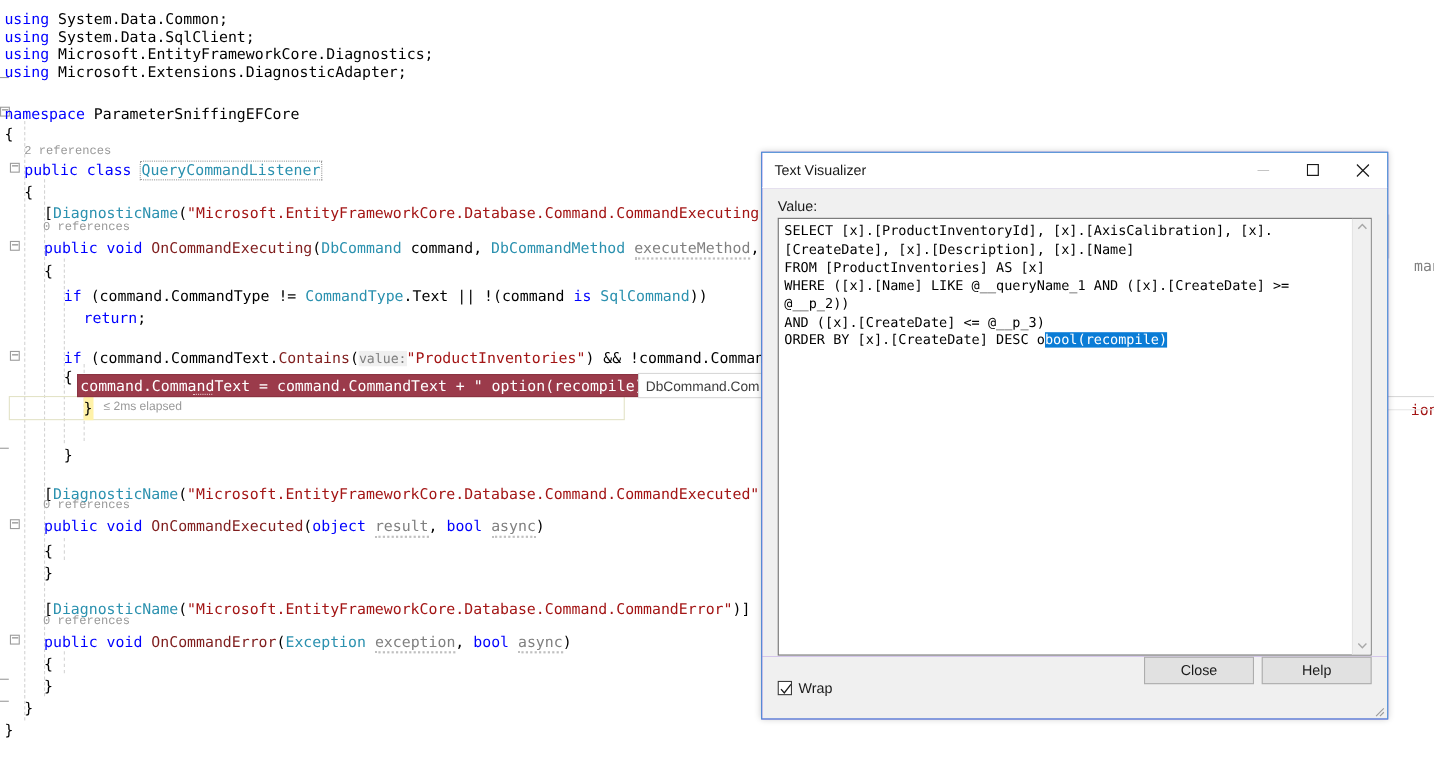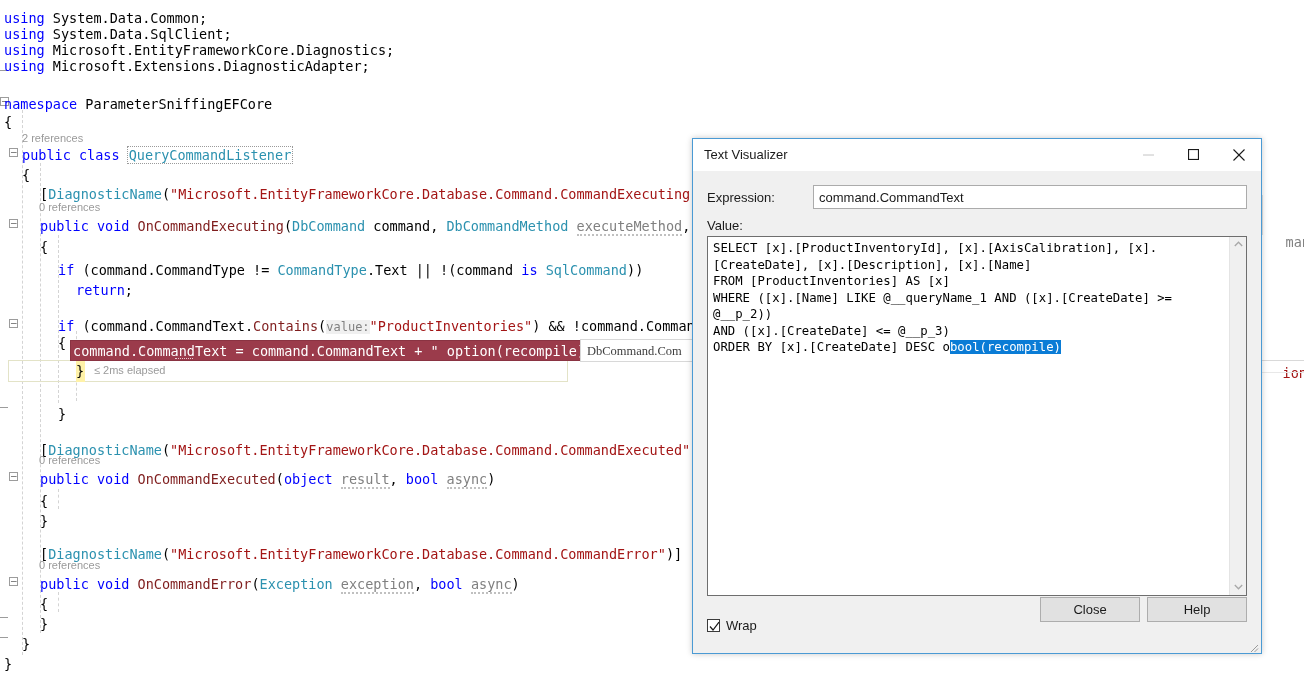--- a/index.html
+++ b/index.html
@@ -38,21 +38,21 @@
   .cls  { color: #2b91af; }
   .mth  { color: #7f1d1d; }
   .gray { color: #808080; }
   .plain{ color: #000000; }
   .param{ color: #808080; }
   .attr { color: #2b91af; }
 
   
   .codelens {
     position: absolute;
-    font-family: Liberation Sans, sans-serif;
+    font-family: Liberation Mono, monospace;
     font-size: 11px;
     color: #9a9a9a;
     line-height: 14px;
     white-space: pre;
   }
 
   
   .rename-box {
     border: 1px dotted #9a9a9a;
     padding: 0 1px;
@@ -123,21 +123,21 @@
     font-family: "Liberation Sans", sans-serif;
     font-size: 11px;
     color: #9a9a9a;
     line-height: 16px;
     white-space: pre;
   }
   .datatip {
     position: absolute;
     background: #ffffff;
     border: 1px solid #d8d8d8;
-    font-family: Liberation Serif, serif;
+    font-family: Liberation Sans, sans-serif;
     font-size: 12.5px;
     color: #404040;
     line-height: 20px;
     padding: 1px 6px;
     white-space: pre;
     overflow: hidden;
   }
 
   
   #dialog {
@@ -366,24 +366,20 @@
         <svg width="12" height="12" viewBox="0 0 12 12">
           <line x1="0.5" y1="0.5" x2="11.5" y2="11.5" stroke="currentColor" stroke-width="1.1"></line>
           <line x1="11.5" y1="0.5" x2="0.5" y2="11.5" stroke="currentColor" stroke-width="1.1"></line>
         </svg>
       </span>
     </div>
   </div>
 
   <div id="dlg-body">
 
-    <div class="field-row">
-      <div class="field-label">Expression:</div>
-      <input id="expr-input" type="text" value="command.CommandText" style="">
-    </div>
 
     <div id="value-label">Value:</div>
 
     <div id="value-wrap">
       <div id="value-text"><span>SELECT [x].[ProductInventoryId], [x].[AxisCalibration], [x].
 [CreateDate], [x].[Description], [x].[Name]
 FROM [ProductInventories] AS [x]
 WHERE ([x].[Name] LIKE @__queryName_1 AND ([x].[CreateDate] &gt;= @__p_2))
 AND ([x].[CreateDate] &lt;= @__p_3)
 ORDER BY [x].[CreateDate] DESC o</span><span class="sel">bool(recompile)</span></div>

